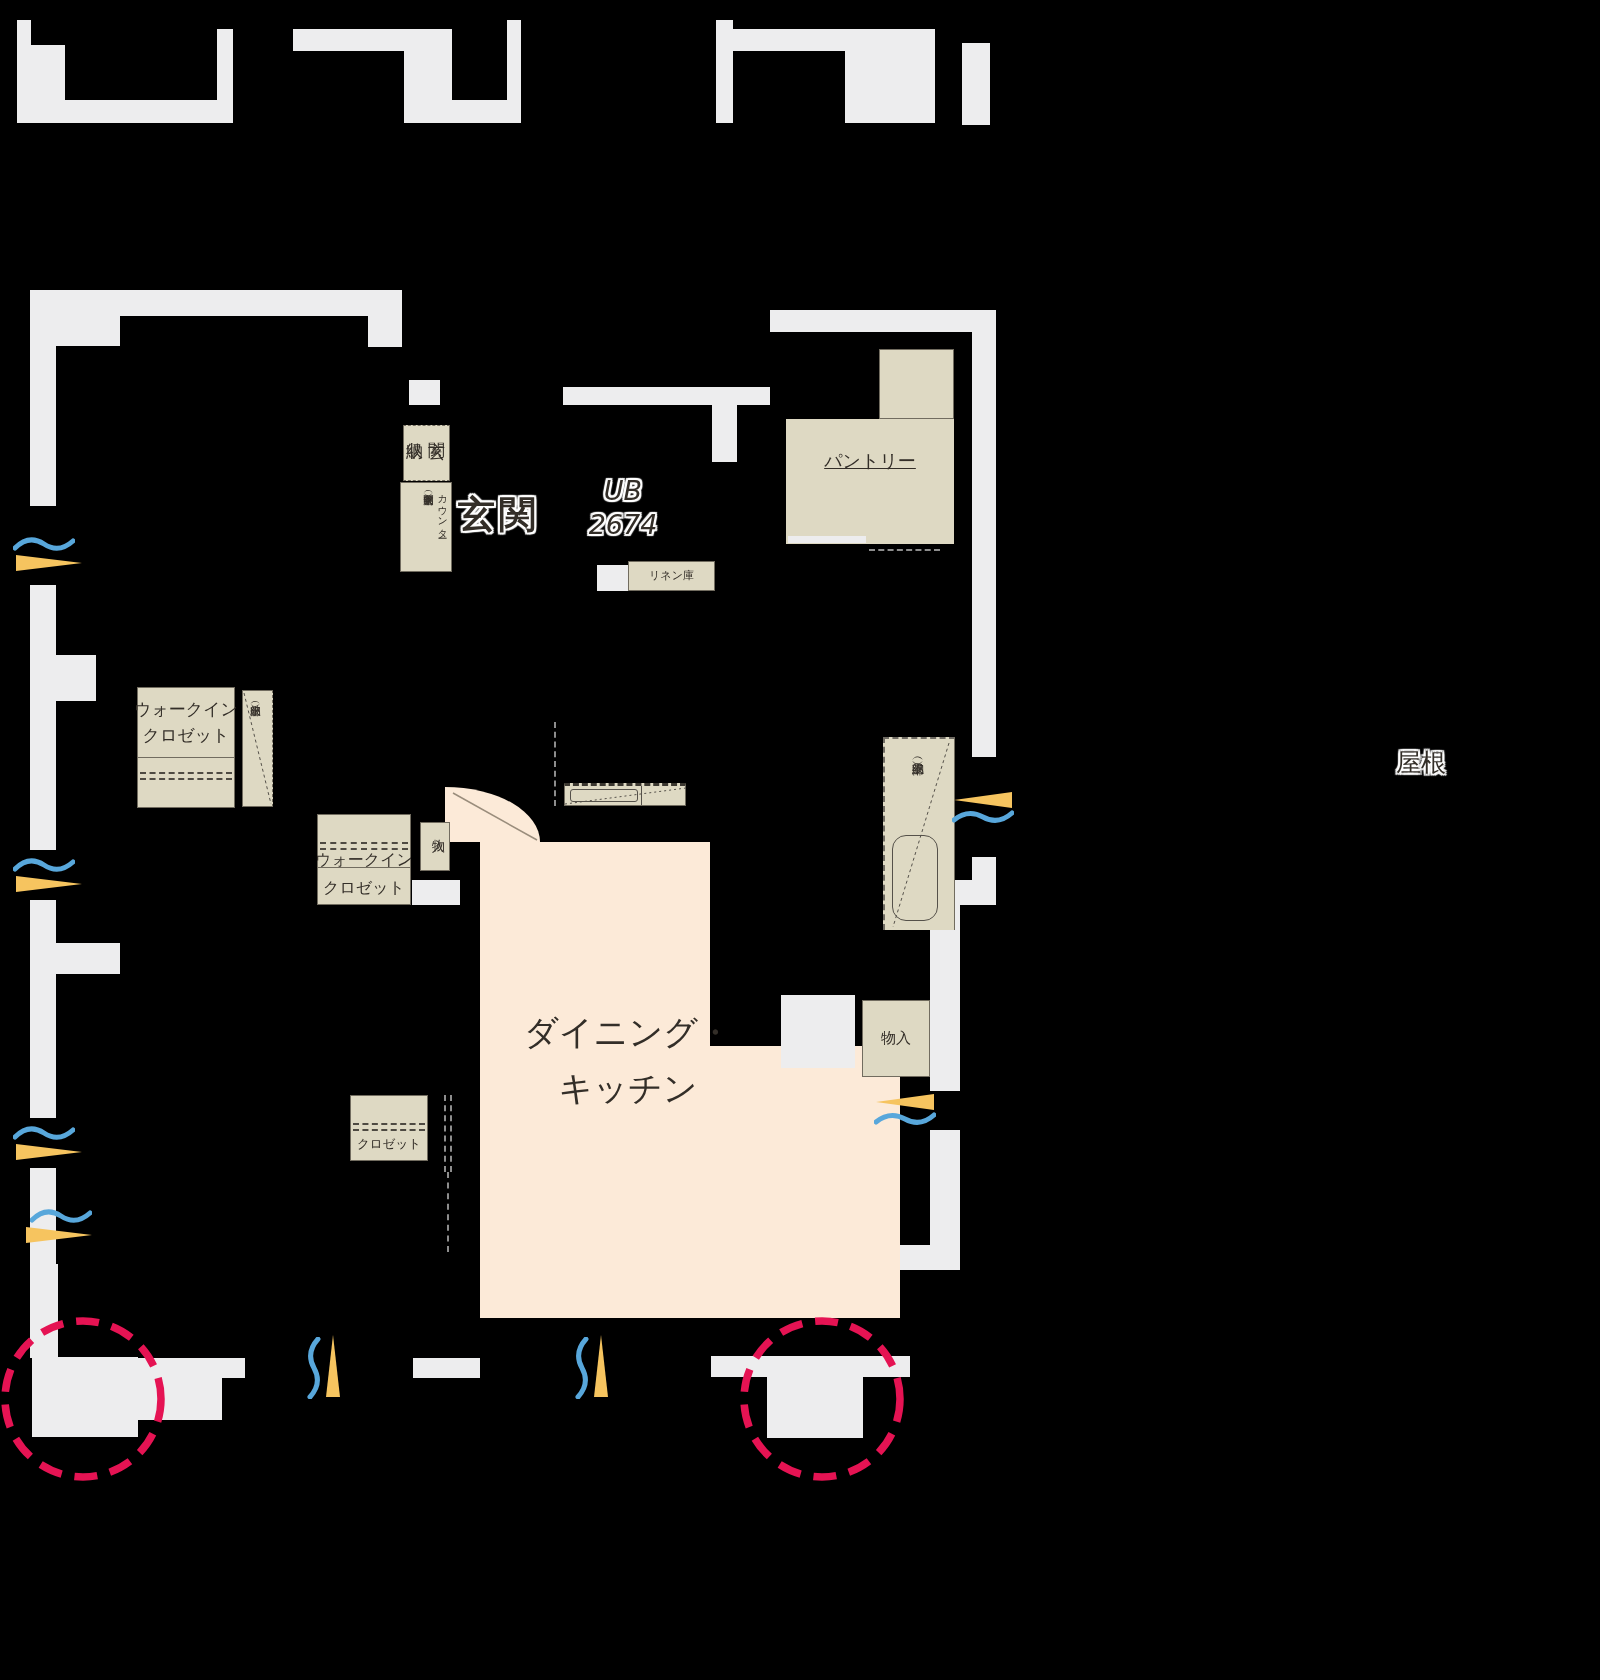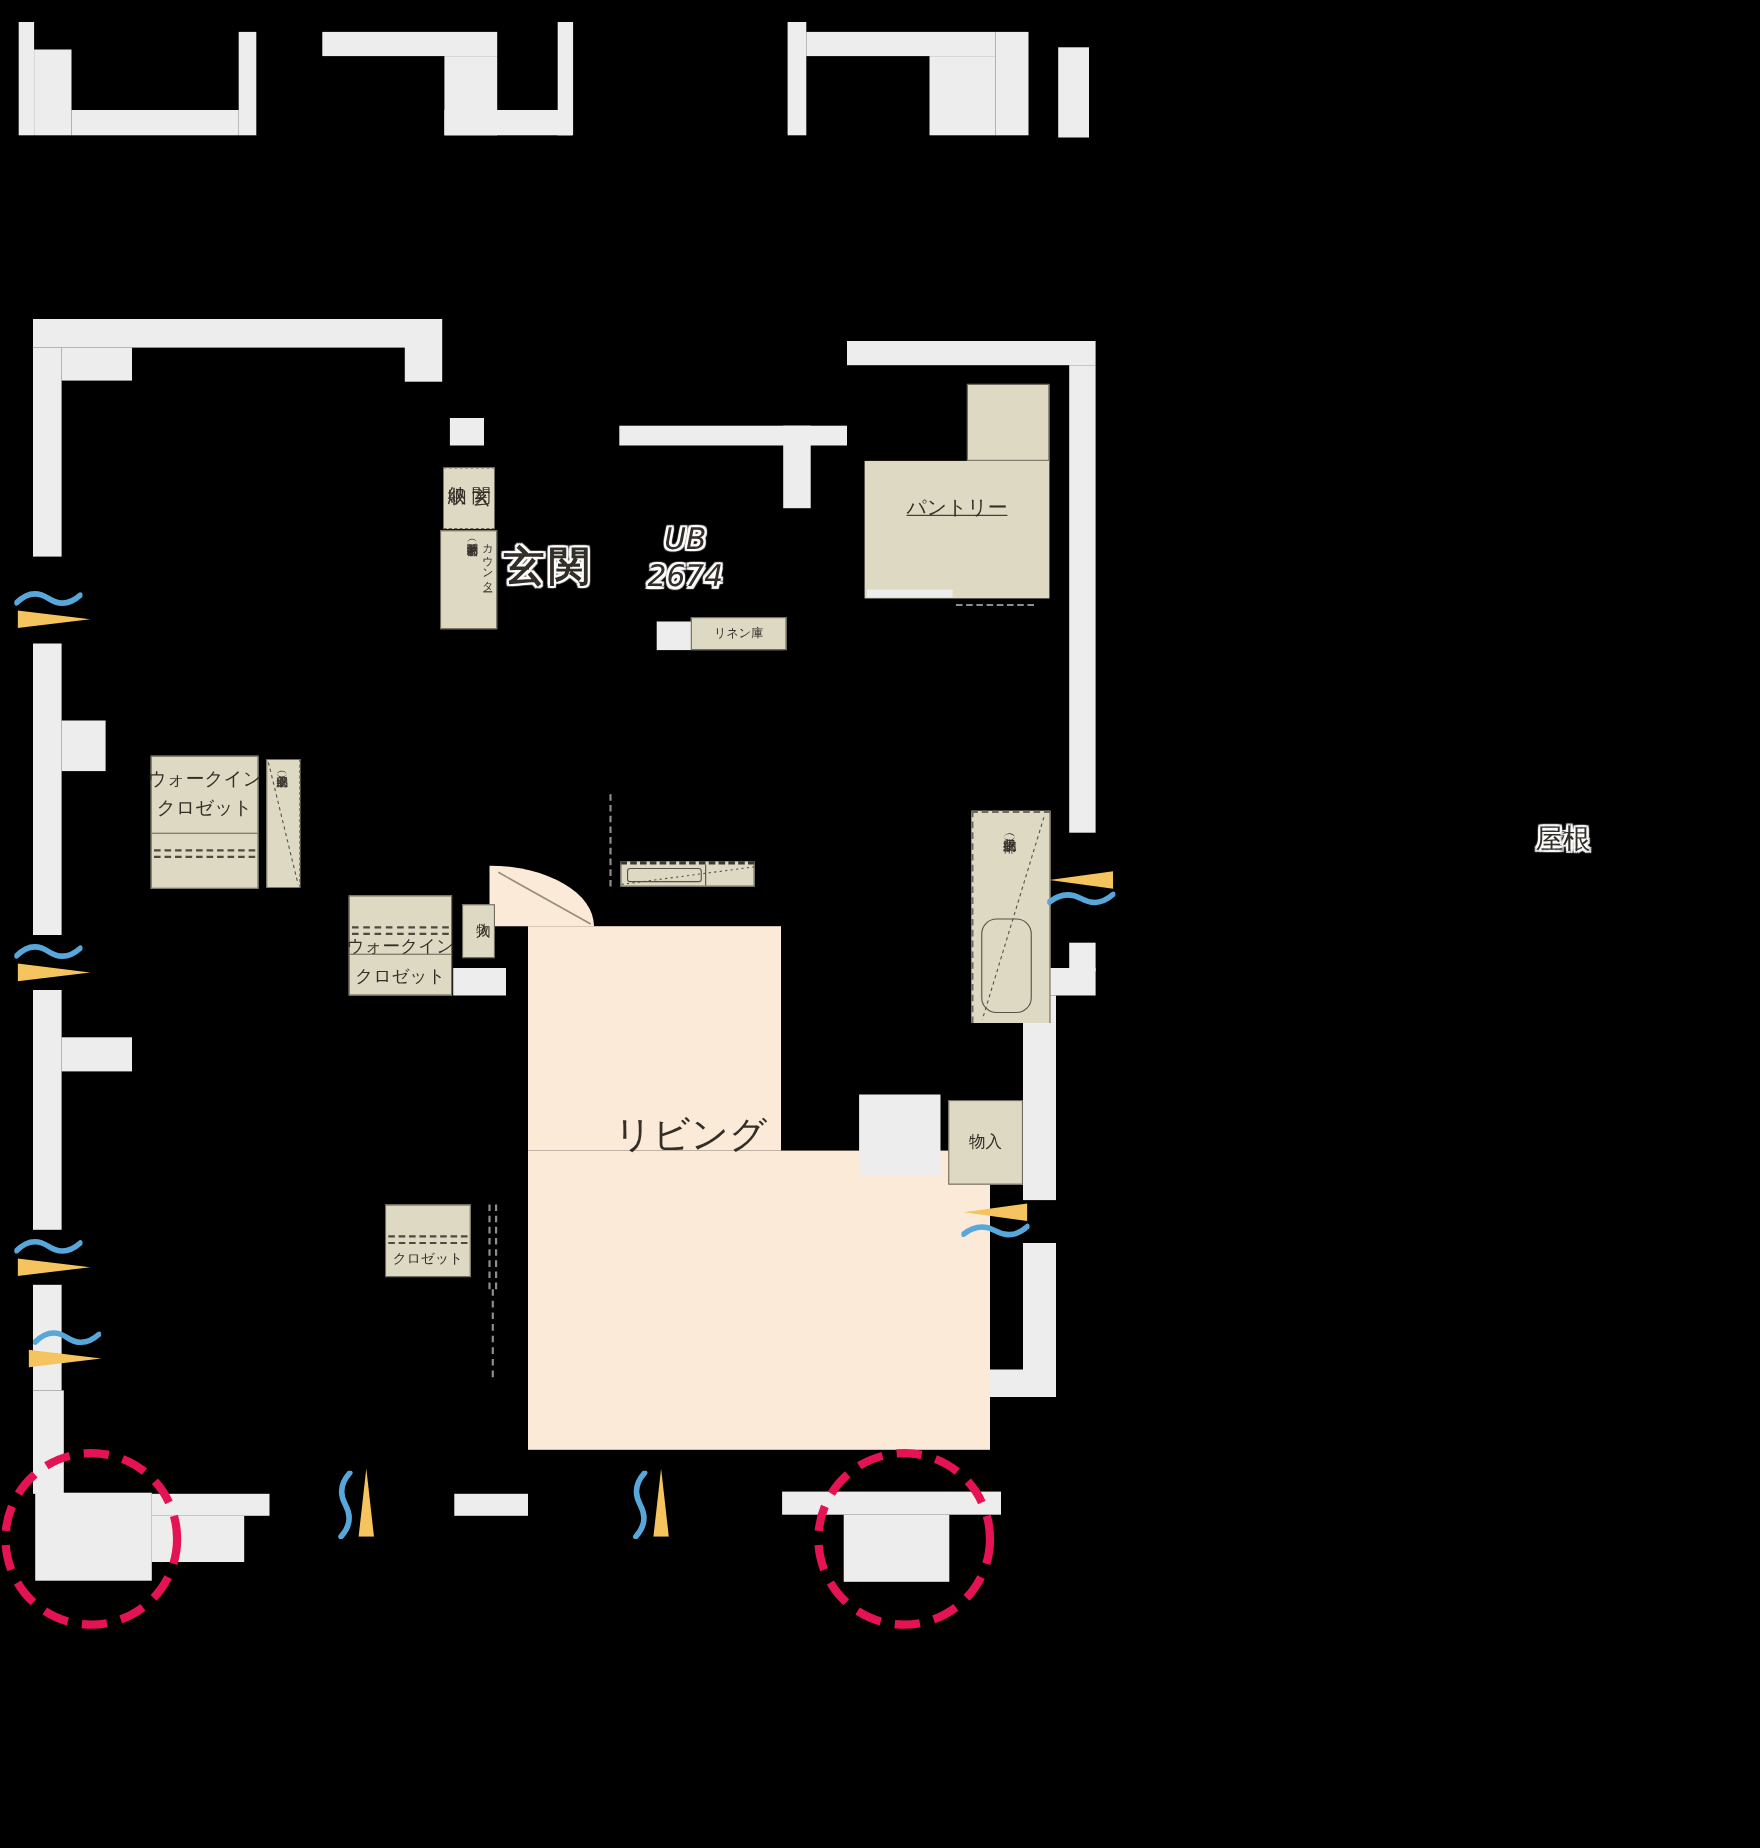--- a/index.html
+++ b/index.html
@@ -72,21 +72,22 @@
   <div class="wall" style="left:890px;top:1245px;width:70px;height:25px"></div>
 
   <div class="room" style="left:480px;top:842px;width:230px;height:204px"></div>
   <div class="room" style="left:480px;top:1046px;width:420px;height:272px"></div>
   <div class="room" style="left:445px;top:787px;width:95px;height:55px;border-radius:0 100% 0 0;"></div>
   <svg class="abs" style="left:445px;top:787px" width="95" height="55">
     <line x1="92" y1="53" x2="8" y2="6" stroke="#9a8d7c" stroke-width="1.5"></line>
   </svg>
 
   <div class="lbl ctr" style="left:448px;top:1004px;width:360px;font-size:34px;line-height:56px;">
-    <div>リビング</div>
+    <div>ダイニング・</div>
+    <div>キッチン</div>
   </div>
 
   <div class="lbl halo" style="left:458px;top:490px;font-size:37px;font-weight:600;letter-spacing:4px;">玄関</div>
 
   <div class="lbl halo ctr" style="left:583px;top:474px;width:80px;font-size:27px;line-height:34px;font-style:italic;">
     <div>UB</div>
     <div>2674</div>
   </div>
 
   <div class="fix vtext" style="left:403px;top:425px;width:47px;height:56px;border-top-style:dashed;border-bottom-style:dashed;

